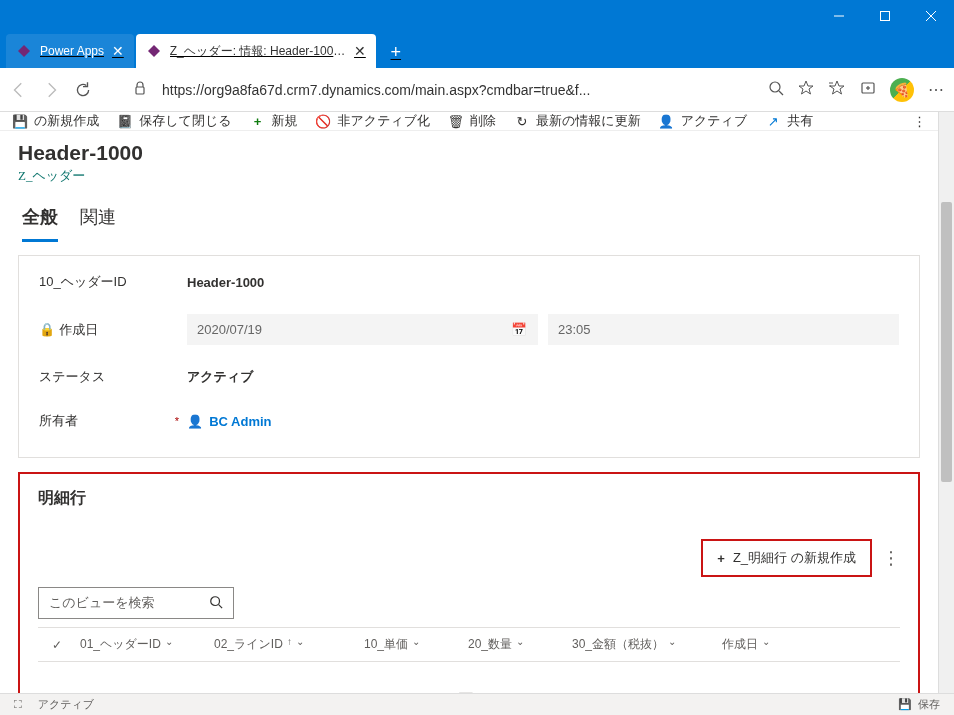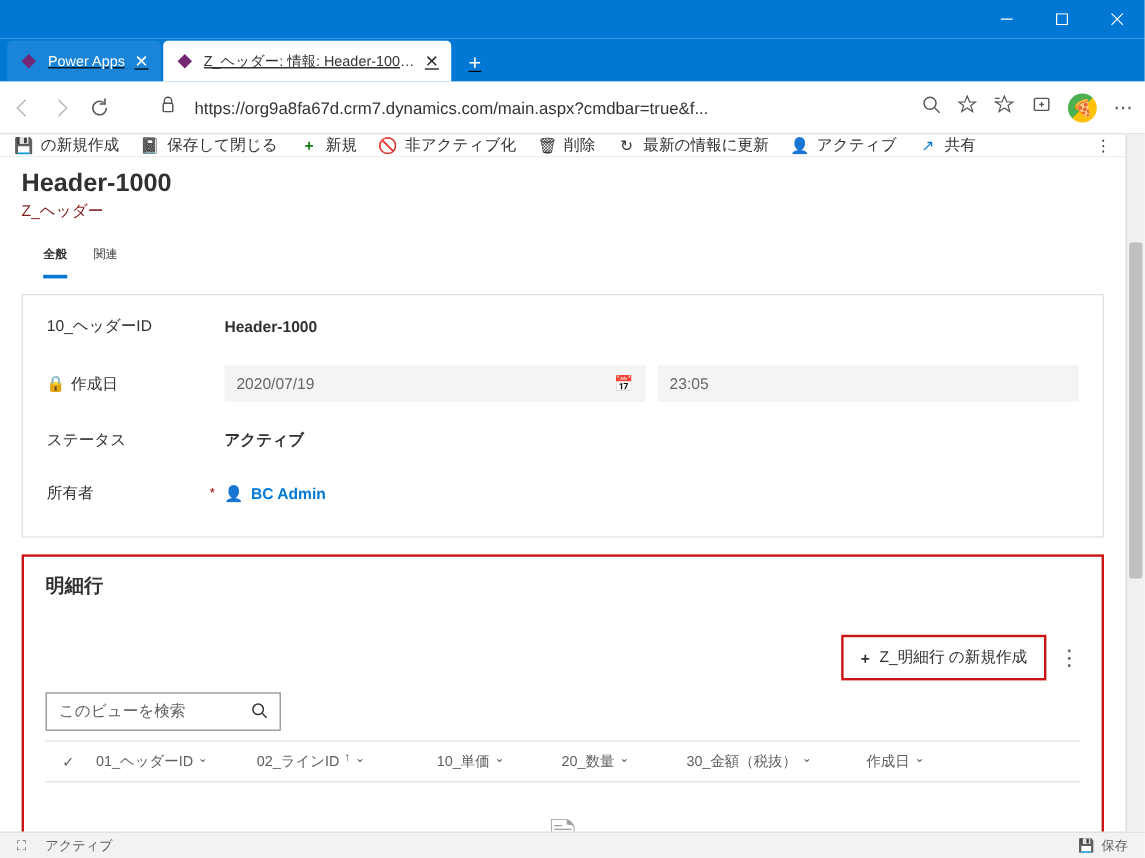--- a/index.html
+++ b/index.html
@@ -38,24 +38,24 @@
 
     
     .commandbar { height: 44px; display: flex; align-items: center; padding: 0 12px; gap: 18px; border-bottom: 1px solid #eee; font-size: 13px; color: #323130; }
     .cmd { display: flex; align-items: center; gap: 6px; cursor: pointer; }
     .cmd-icon { width: 16px; height: 16px; display: inline-flex; align-items: center; justify-content: center; }
     .cmd-more { margin-left: auto; }
 
     
     .page-header { padding: 10px 18px 6px; }
     .page-title { font-size: 21px; font-weight: 600; color: #323130; }
-    .page-subtitle { font-size: 13px; color: #7f1d1d; margin-top: 2px; }
-
-    
-    .form-tabs { display: flex; padding: 0 36px; margin-top: 14px; gap: 22px; font-size: 10px; border-bottom: 1px solid transparent; }
+    .page-subtitle { font-size: 13px; color: #0f766e; margin-top: 2px; font-family: Liberation Serif, serif; }
+
+    
+    .form-tabs { display: flex; padding: 0 22px; margin-top: 14px; gap: 22px; font-size: 18px; border-bottom: 1px solid transparent; }
     .form-tab { padding-bottom: 10px; cursor: pointer; color: #323130; }
     .form-tab.selected { font-weight: 600; border-bottom: 3px solid #0078d4; }
 
     
     .form-section { margin: 12px 18px 0; border: 1px solid #e1dfdd; padding: 4px 0 14px; }
     .form-row { display: flex; align-items: center; padding: 10px 20px; min-height: 44px; }
     .form-label { width: 148px; font-size: 13px; color: #323130; display: flex; align-items: center; gap: 4px; }
     .form-value { flex: 1; font-size: 13px; color: #323130; display: flex; align-items: center; gap: 10px; }
     .form-value.bold { font-weight: 600; }
     .date-box { background: #f4f4f4; padding: 8px 10px; display: flex; align-items: center; flex: 1; color: #666; justify-content: space-between; }

